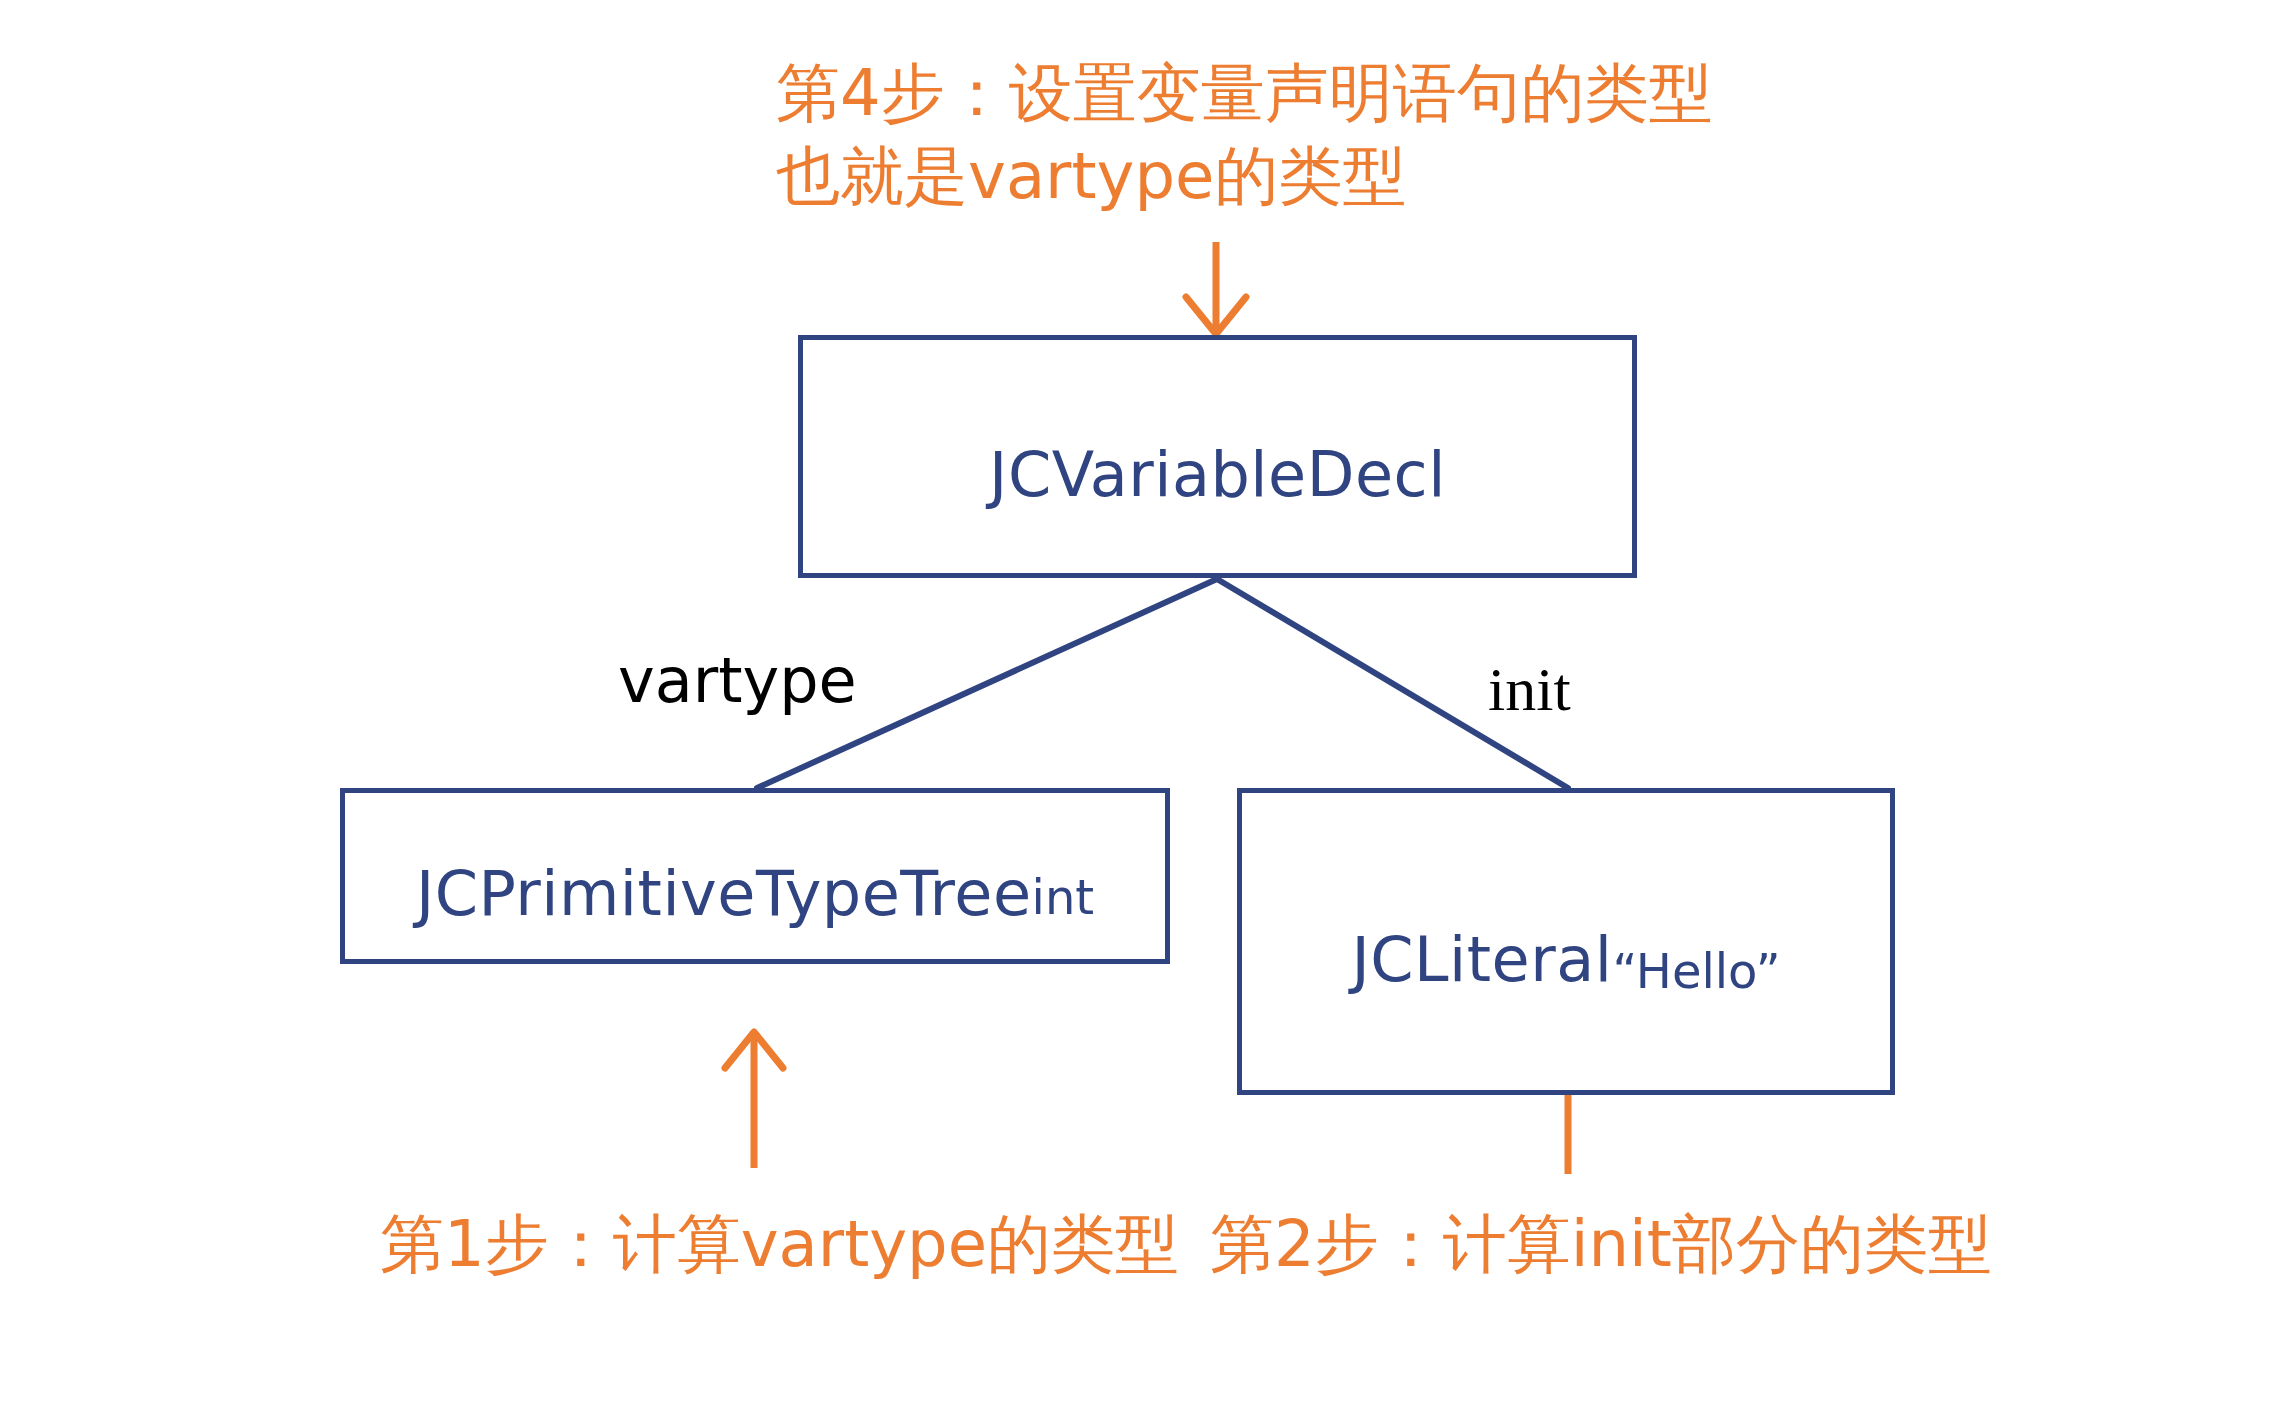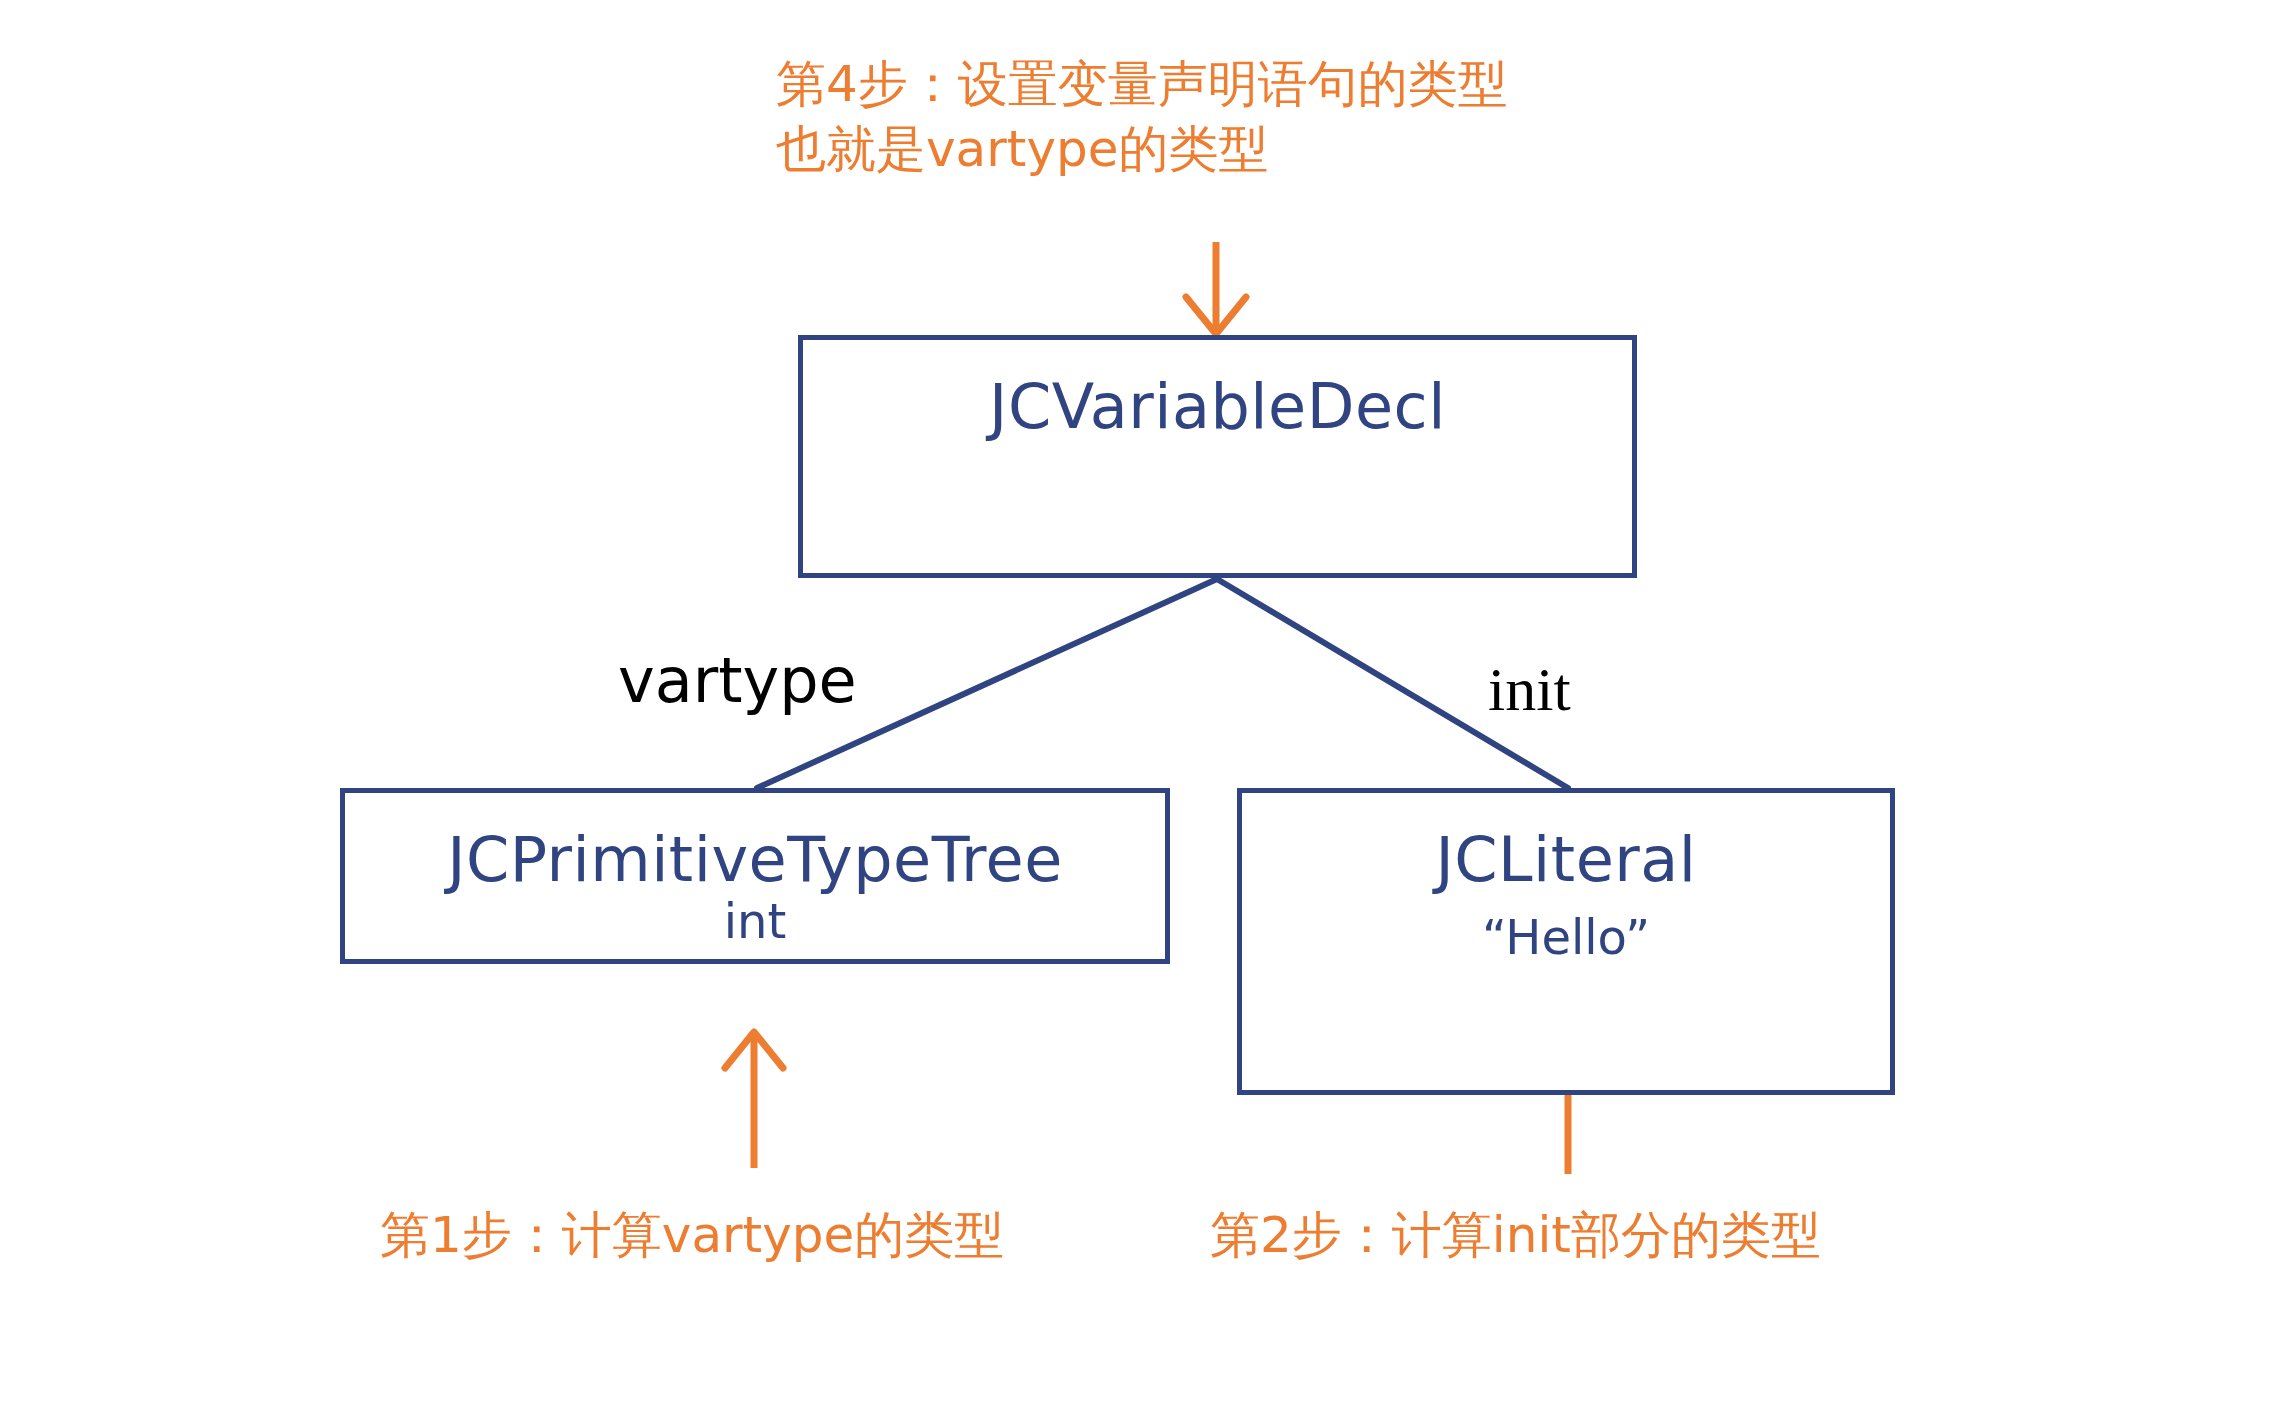--- a/index.html
+++ b/index.html
@@ -25,22 +25,23 @@
   }
 
   
   .node {
     position: absolute;
     box-sizing: border-box;
     border: 5px solid #2F4480;
     background: #ffffff;
     color: #2F4480;
     display: flex;
-    flex-direction: column;
+    flex-direction: row;
     align-items: center;
+    justify-content: center;
   }
   .node-title {
     font-size: 62px;
     line-height: 1.0;
     letter-spacing: 0.5px;
     white-space: nowrap;
   }
   .node-sub {
     font-size: 48px;
     line-height: 1.0;
@@ -76,21 +77,21 @@
     line-height: 1.0;
     white-space: nowrap;
   }
   #label-vartype { left: 618px;  top: 650px; }
   #label-init    { left: 1488px; top: 658px; font-family: Liberation Serif, serif; }
 
   
   .annotation {
     position: absolute;
     color: #ED7D31;
-    font-size: 50px;
+    font-size: 64px;
     line-height: 1.30;
     white-space: nowrap;
   }
   #ann-step4 { left: 776px;  top: 52px;   text-align: left; }
   #ann-step1 { left: 380px;  top: 1203px; text-align: left; }
   #ann-step23 { left: 1210px; top: 1203px; text-align: left; }
   .ann-line { display: block; }
 </style>
 </head>
 <body>

